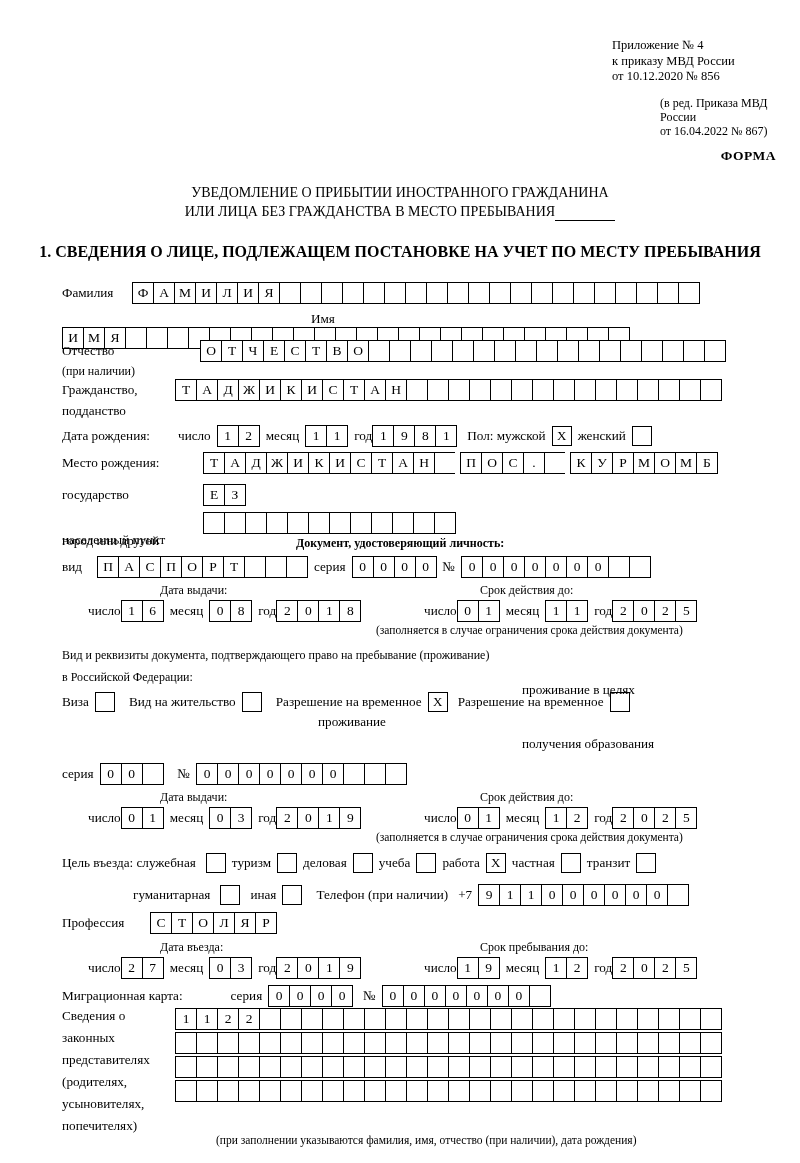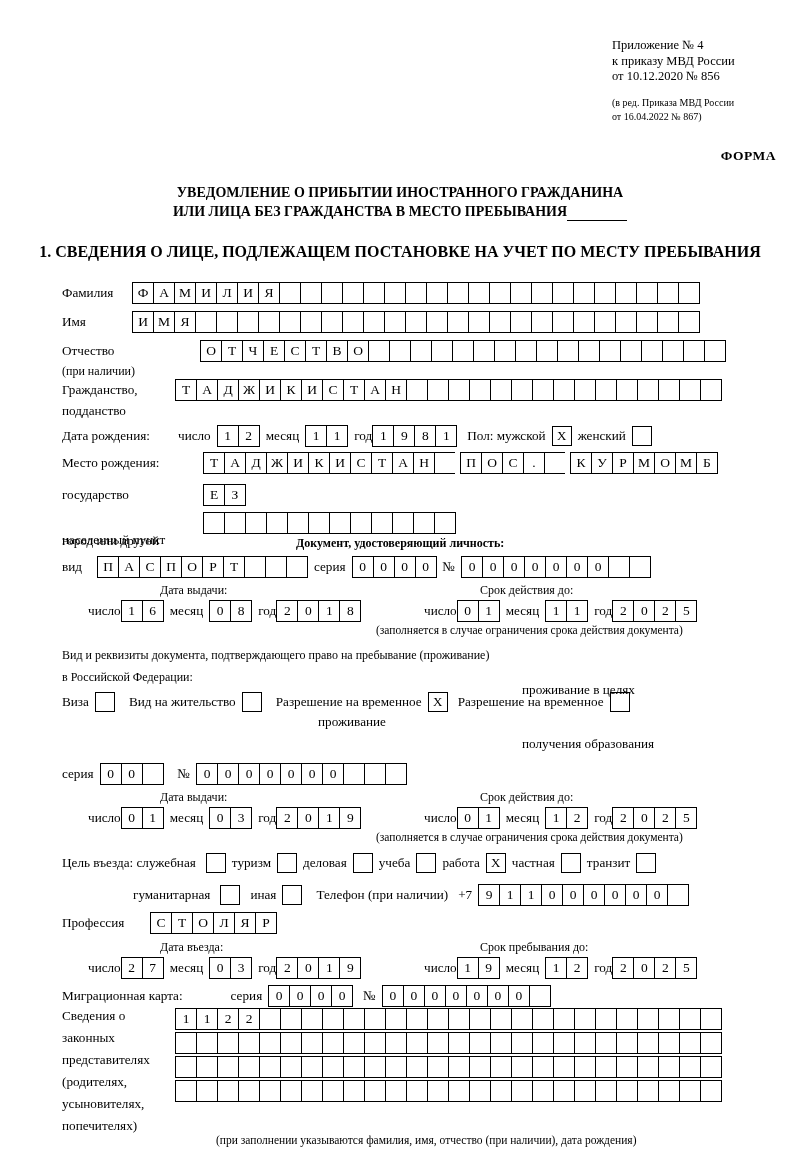--- a/index.html
+++ b/index.html
@@ -22,39 +22,39 @@
 
   
   .hdr {
     position: absolute;
     top: 38px;
     left: 612px;
     width: 180px;
     font-size: 12.5px;
     line-height: 15.5px;
   }
-  .hdr .grp2 { margin-top: 11px; font-size: 10px; line-height: 14px; }
+  .hdr .grp2 { margin-top: 11px; font-size: 12px; line-height: 14px; margin-left: 48px; }
   .forma {
     position: absolute;
     top: 148px;
     left: 0;
     width: 776px;
     text-align: right;
     font-weight: bold;
     font-size: 13.5px;
     letter-spacing: .5px;
   }
 
   .title {
     position: absolute;
     top: 183px;
     left: 0;
     width: 800px;
     text-align: center;
-    font-weight: bold;
+    font-weight: normal;
     font-size: 14px;
     line-height: 19px;
   }
   .title .l2 { display: inline-block; }
   .title .blank {
     display: inline-block;
     width: 60px;
     border-bottom: 1.2px solid #000;
     vertical-align: bottom;
     height: 13px;
@@ -161,21 +161,21 @@
         <span class="cell"></span>
         <span class="cell"></span>
         <span class="cell"></span>
         <span class="cell"></span>
         <span class="cell"></span>
         <span class="cell"></span>
         <span class="cell"></span>
       </span>
   </div>
 
-  <div class="row" style="top:311px; left:62px;">
+  <div class="row" style="top:311px; left:62px;flex-direction:column;">
     <span class="lbl" style="width:70px;">Имя</span>
     <span class="boxes" id="name-boxes">
         <span class="cell">И</span>
         <span class="cell">М</span>
         <span class="cell">Я</span>
         <span class="cell"></span>
         <span class="cell"></span>
         <span class="cell"></span>
         <span class="cell"></span>
         <span class="cell"></span>

